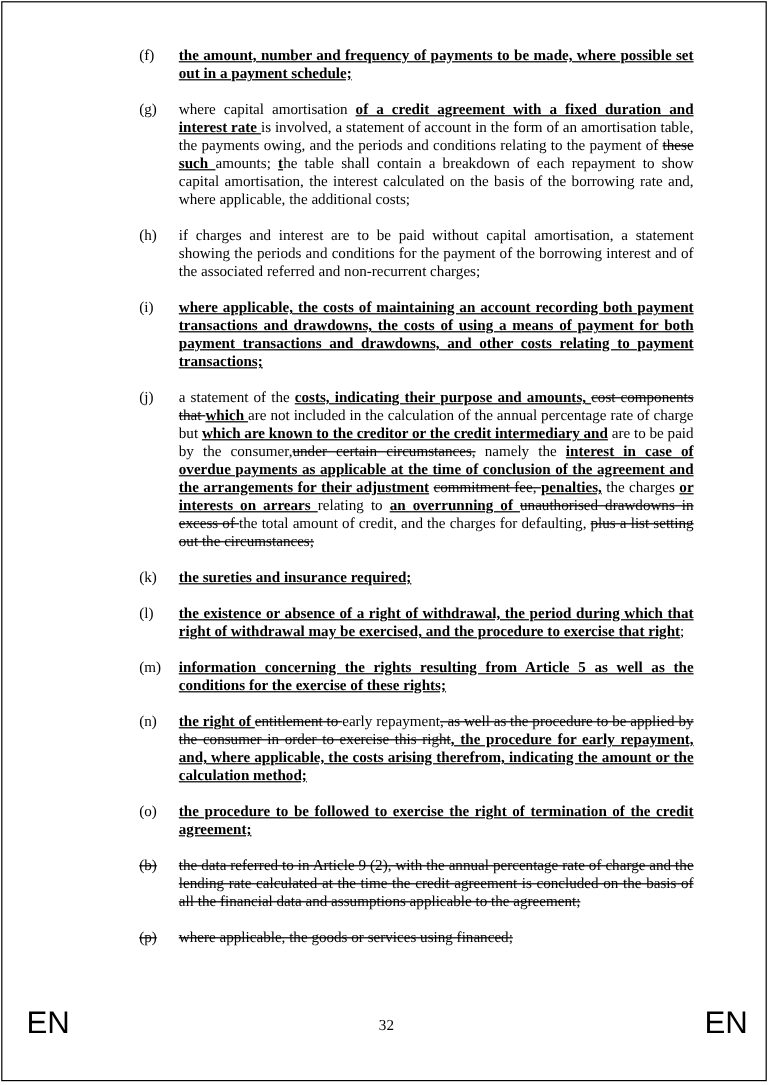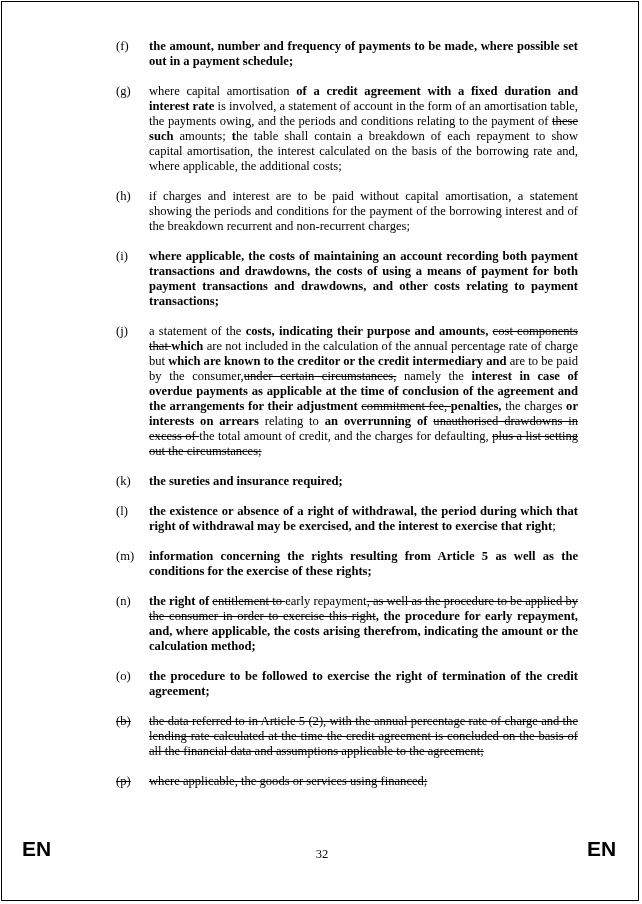--- a/index.html
+++ b/index.html
@@ -10,26 +10,26 @@
   }
   .content {
     position: absolute; left: 114px; top: 37px; width: 462px;
     font-family: "Liberation Serif", "DejaVu Serif", serif;
     font-size: 12.6px; line-height: 15px; color: #000;
   }
   .item { display: flex; margin-bottom: 15px; }
   .item .label { flex: 0 0 33px; }
   .item .text { flex: 1 1 auto; text-align: justify; }
   .item.deleted-item .label { text-decoration: line-through; }
-  .ins { font-weight: bold; }
+  .ins { font-weight: bold; text-decoration: underline; }
   .del { text-decoration: line-through; }
   .footer-lang {
     position: absolute; top: 835px;
     font-family: "Liberation Sans", "DejaVu Sans", sans-serif;
-    font-weight: bold; font-size: 21px; color: #000;
+    font-weight: normal; font-size: 26px; color: #000;
   }
   .footer-lang.left { left: 20px; }
   .footer-lang.right { left: 585px; }
   .page-number {
     position: absolute; top: 845px; left: 0; width: 640px; text-align: center;
     font-family: "Liberation Serif", "DejaVu Serif", serif; font-size: 12.6px; color: #000;
   }
 </style>
 </head>
 <body>
@@ -39,53 +39,53 @@
       <div class="item">
         <div class="label">(f)</div>
         <div class="text"><span class="ins">the amount, number and frequency of payments to be made, where possible set out in a payment schedule;</span></div>
       </div>
       <div class="item">
         <div class="label">(g)</div>
         <div class="text"><span class="normal">where capital amortisation </span><span class="ins">of a credit agreement with a fixed duration and interest rate </span><span class="normal">is involved, a statement of account in the form of an amortisation table, the payments owing, and the periods and conditions relating to the payment of </span><span class="del">these </span><span class="ins">such </span><span class="normal">amounts; </span><span class="ins">t</span><span class="normal">he table shall contain a breakdown of each repayment to show capital amortisation, the interest calculated on the basis of the borrowing rate and, where applicable, the additional costs;</span></div>
       </div>
       <div class="item">
         <div class="label">(h)</div>
-        <div class="text"><span class="normal">if charges and interest are to be paid without capital amortisation, a statement showing the periods and conditions for the payment of the borrowing interest and of the breakdown recurrent and non-recurrent charges;</span></div>
+        <div class="text"><span class="normal">if charges and interest are to be paid without capital amortisation, a statement showing the periods and conditions for the payment of the borrowing interest and of the associated referred and non-recurrent charges;</span></div>
       </div>
       <div class="item">
         <div class="label">(i)</div>
         <div class="text"><span class="ins">where applicable, the costs of maintaining an account recording both payment transactions and drawdowns, the costs of using a means of payment for both payment transactions and drawdowns, and other costs relating to payment transactions;</span></div>
       </div>
       <div class="item">
         <div class="label">(j)</div>
         <div class="text"><span class="normal">a statement of the </span><span class="ins">costs, indicating their purpose and amounts, </span><span class="del">cost components that </span><span class="ins">which </span><span class="normal">are not included in the calculation of the annual percentage rate of charge but </span><span class="ins">which are known to the creditor or the credit intermediary and</span><span class="normal"> are to be paid by the consumer,</span><span class="del">under certain circumstances,</span><span class="normal"> namely the </span><span class="ins">interest in case of overdue payments as applicable at the time of conclusion of the agreement and the arrangements for their adjustment</span><span class="normal"> </span><span class="del">commitment fee, </span><span class="ins">penalties,</span><span class="normal"> the charges </span><span class="ins">or interests on arrears </span><span class="normal">relating to </span><span class="ins">an overrunning of </span><span class="del">unauthorised drawdowns in excess of </span><span class="normal">the total amount of credit, and the charges for defaulting, </span><span class="del">plus a list setting out the circumstances;</span></div>
       </div>
       <div class="item">
         <div class="label">(k)</div>
         <div class="text"><span class="ins">the sureties and insurance required;</span></div>
       </div>
       <div class="item">
         <div class="label">(l)</div>
-        <div class="text"><span class="ins">the existence or absence of a right of withdrawal, the period during which that right of withdrawal may be exercised, and the interest to exercise that right</span><span class="normal">;</span></div>
+        <div class="text"><span class="ins">the existence or absence of a right of withdrawal, the period during which that right of withdrawal may be exercised, and the procedure to exercise that right</span><span class="normal">;</span></div>
       </div>
       <div class="item">
         <div class="label">(m)</div>
         <div class="text"><span class="ins">information concerning the rights resulting from Article 5 as well as the conditions for the exercise of these rights;</span></div>
       </div>
       <div class="item">
         <div class="label">(n)</div>
         <div class="text"><span class="ins">the right of </span><span class="del">entitlement to </span><span class="normal">early repayment</span><span class="del">, as well as the procedure to be applied by the consumer in order to exercise this right</span><span class="ins">, the procedure for early repayment, and, where applicable, the costs arising therefrom, indicating the amount or the calculation method;</span></div>
       </div>
       <div class="item">
         <div class="label">(o)</div>
         <div class="text"><span class="ins">the procedure to be followed to exercise the right of termination of the credit agreement;</span></div>
       </div>
       <div class="item deleted-item">
         <div class="label">(b)</div>
-        <div class="text"><span class="del">the data referred to in Article 5 (2), with the annual percentage rate of charge and the lending rate calculated at the time the credit agreement is concluded on the basis of all the financial data and assumptions applicable to the agreement;</span></div>
+        <div class="text"><span class="del">the data referred to in Article 9 (2), with the annual percentage rate of charge and the lending rate calculated at the time the credit agreement is concluded on the basis of all the financial data and assumptions applicable to the agreement;</span></div>
       </div>
       <div class="item deleted-item">
         <div class="label">(p)</div>
         <div class="text"><span class="del">where applicable, the goods or services using financed;</span></div>
       </div>
     </div>
 
   <div class="footer-lang left">EN</div>
   <div class="page-number">32</div>
   <div class="footer-lang right">EN</div>

